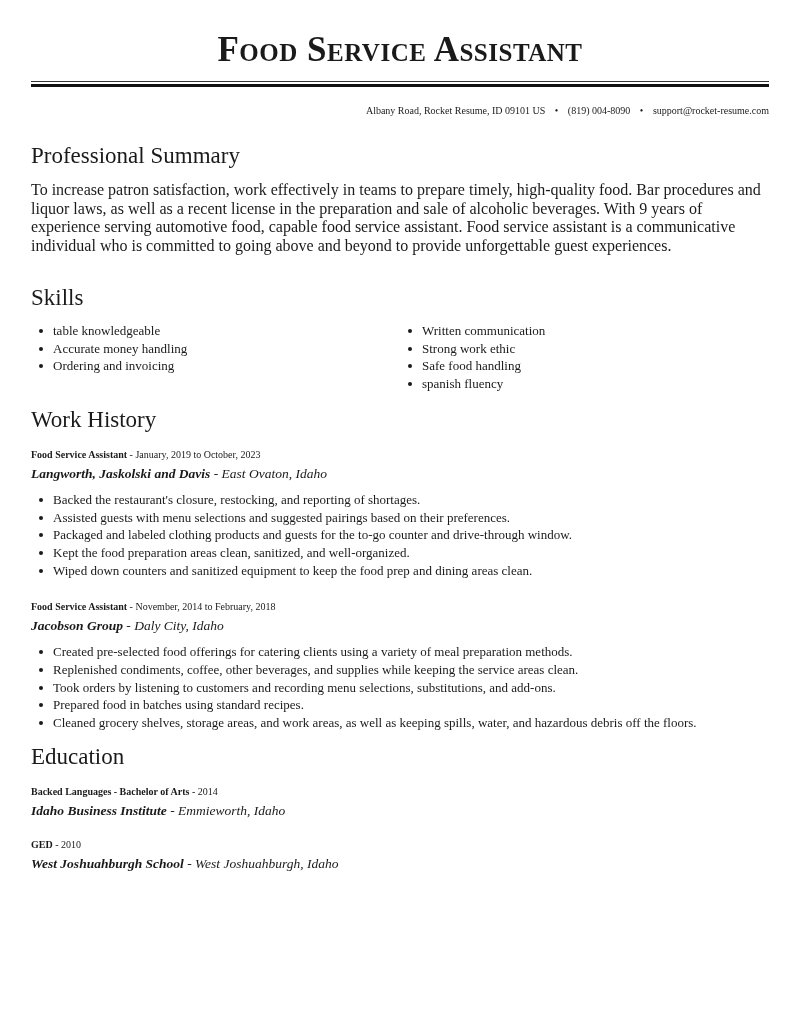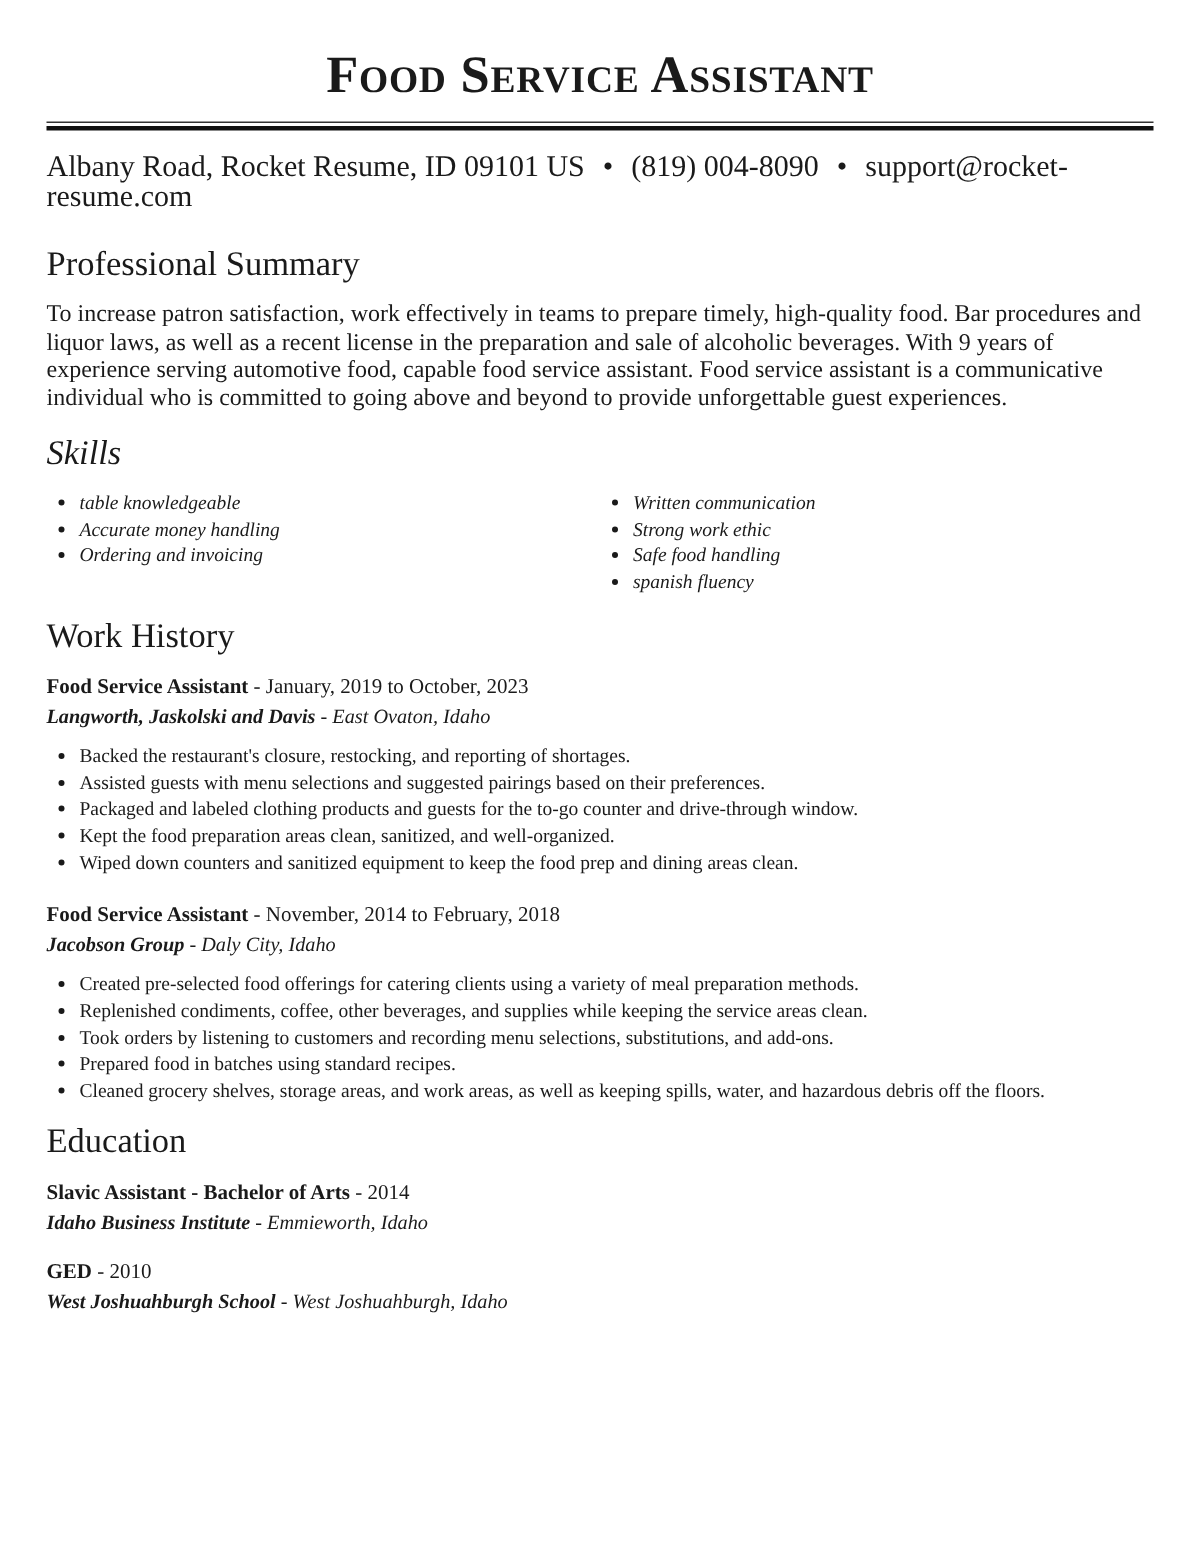--- a/index.html
+++ b/index.html
@@ -2,35 +2,35 @@
 <html><head>
 <meta charset="utf-8">
 <style>
   html, body { margin: 0; padding: 0; background: #ffffff; }
   body { width: 800px; height: 1035px; overflow: hidden; font-family: "Liberation Serif", "DejaVu Serif", serif; color: #1a1a1a; }
   .page { padding: 0 31px; }
   .name { text-align: center; font-size: 35px; font-weight: bold; font-variant: small-caps; letter-spacing: 0.5px; margin: 0; padding-top: 28px; line-height: 44px; }
   .rule { margin-top: 9px; height: 6px; position: relative; }
   .rule .l1 { position: absolute; left: 0; right: 0; top: 0; height: 1px; background: #333; }
   .rule .l2 { position: absolute; left: 0; right: 0; top: 3px; height: 3px; background: #111; }
-  .contact { text-align: left; font-size: 20px; margin-top: 14px; line-height: 20px; }
+  .contact { text-align: right; font-size: 10px; margin-top: 14px; line-height: 20px; }
   .contact .sep { margin: 0 7px; }
   h2 { font-weight: normal; font-size: 23px; margin: 0; line-height: 30px; }
   .sec-summary { margin-top: 20px; }
   .summary { font-size: 16px; line-height: 18.5px; margin-top: 10px; }
-  .sec-skills { margin-top: 12px; font-style: italic; }
+  .sec-skills { margin-top: 28px; }
   .skills { display: flex; margin-top: 9px; }
   .skills ul { flex: 1; }
   ul { margin: 0; padding-left: 22px; list-style: none; }
   li { font-size: 13px; line-height: 17.7px; position: relative; }
   li::before { content: ""; position: absolute; left: -14px; top: 7px; width: 4px; height: 4px; border-radius: 50%; background: #1a1a1a; }
   .sec-work { margin-top: 12px; }
   .job { margin-top: 10px; }
   .job + .job { margin-top: 18px; }
-  .line1 { font-size: 14px; line-height: 19px; }
+  .line1 { font-size: 10px; line-height: 19px; }
   .line2 { font-size: 13.5px; line-height: 19px; font-style: italic; }
   .b { font-weight: bold; }
   .job ul { margin-top: 8px; }
   .sec-edu { margin-top: 10px; }
   .edu { margin-top: 10px; }
   .edu + .edu { margin-top: 15px; }
 </style>
 </head>
 <body>
 
@@ -92,21 +92,21 @@
         <li>Took orders by listening to customers and recording menu selections, substitutions, and add-ons.</li>
         <li>Prepared food in batches using standard recipes.</li>
         <li>Cleaned grocery shelves, storage areas, and work areas, as well as keeping spills, water, and hazardous debris off the floors.</li>
       </ul>
     </div>
   </section>
 
   <section class="sec-edu">
     <h2>Education</h2>
     <div class="edu">
-      <div class="line1"><span class="b">Slavic Assistant - Bachelor of Arts</span><span> - 2014</span></div>
+      <div class="line1"><span class="b">Backed Languages - Bachelor of Arts</span><span> - 2014</span></div>
       <div class="line2"><span class="b">Idaho Business Institute</span><span> - Emmieworth, Idaho</span></div>
     </div>
     <div class="edu">
       <div class="line1"><span class="b">GED</span><span> - 2010</span></div>
       <div class="line2"><span class="b">West Joshuahburgh School</span><span> - West Joshuahburgh, Idaho</span></div>
     </div>
   </section>
 </div>
 
 </body></html>

